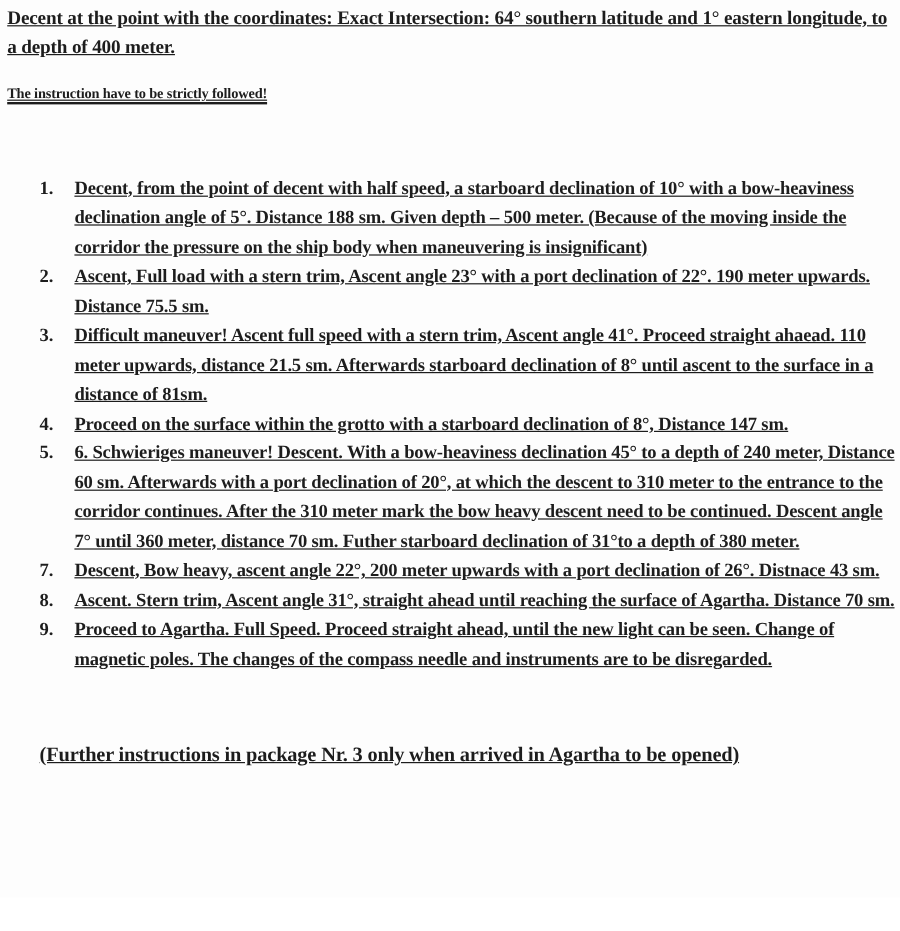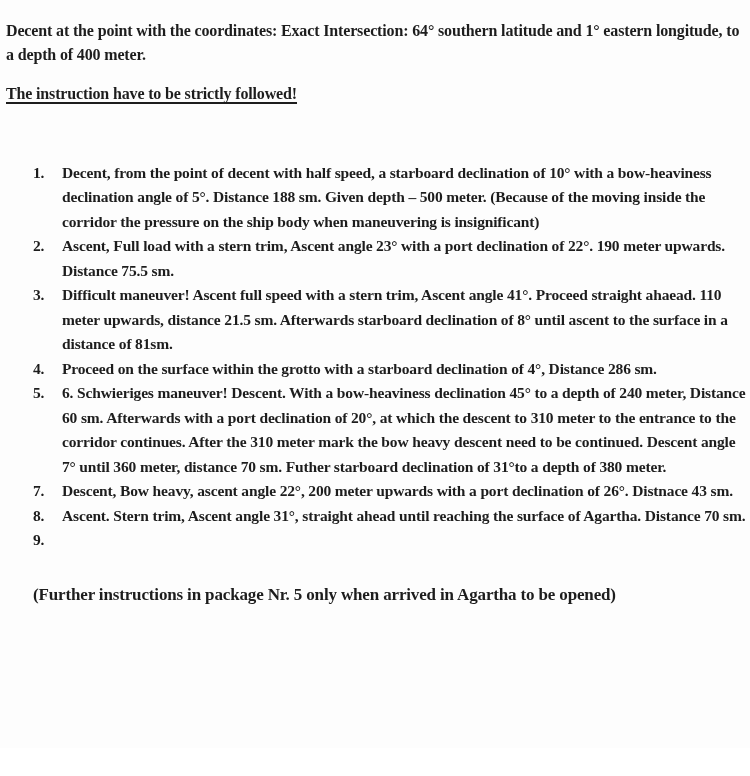--- a/index.html
+++ b/index.html
@@ -13,33 +13,34 @@
     overflow: hidden;
     font-family: "Liberation Serif", "DejaVu Serif", serif;
     font-weight: 700;
     color: #1d1d1d;
     -webkit-font-smoothing: antialiased;
   }
   .doc {
     box-sizing: border-box;
     width: 750px;
     height: 748px;
-    padding: 19px 4px 0 6px;
+    padding: 4px 4px 0 6px;
     background: #fdfdfd;
+    text-decoration: underline;
   }
   .intro {
     margin: 0;
     font-size: 16px;
     line-height: 23.5px;
     letter-spacing: -0.15px;
     max-width: 744px;
   }
   .heading {
     margin: 16px 0 0 0;
-    font-size: 16px;
+    font-size: 12px;
     line-height: 23.5px;
     letter-spacing: -0.15px;
     text-decoration: underline;
     text-decoration-thickness: 2px;
     text-underline-offset: 3px;
   }
   .list {
     list-style: none;
     margin: 55px 0 0 0;
     padding: 0;
@@ -71,22 +72,22 @@
 <div class="doc">
 
   <p class="intro">Decent at the point with the coordinates: Exact Intersection: 64° southern latitude and 1° eastern longitude, to a depth of 400 meter.</p>
 
   <p class="heading">The instruction have to be strictly followed!</p>
 
   <ol class="list">
       <li class="item"><span class="num">1.</span><span class="txt">Decent, from the point of decent with half speed, a starboard declination of 10° with a bow-heaviness declination angle of 5°. Distance 188 sm. Given depth – 500 meter. (Because of the moving inside the corridor the pressure on the ship body when maneuvering is insignificant)</span></li>
       <li class="item"><span class="num">2.</span><span class="txt">Ascent, Full load with a stern trim, Ascent angle 23° with a port declination of 22°. 190 meter upwards. Distance 75.5 sm.</span></li>
       <li class="item"><span class="num">3.</span><span class="txt">Difficult maneuver! Ascent full speed with a stern trim, Ascent angle 41°. Proceed straight ahaead. 110 meter upwards, distance 21.5 sm. Afterwards starboard declination of 8° until ascent to the surface in a distance of 81sm.</span></li>
-      <li class="item"><span class="num">4.</span><span class="txt">Proceed on the surface within the grotto with a starboard declination of 4°, Distance 286 sm.</span></li>
+      <li class="item"><span class="num">4.</span><span class="txt">Proceed on the surface within the grotto with a starboard declination of 8°, Distance 147 sm.</span></li>
       <li class="item"><span class="num">5.</span><span class="txt">6. Schwieriges maneuver! Descent. With a bow-heaviness declination 45° to a depth of 240 meter, Distance 60 sm. Afterwards with a port declination of 20°, at which the descent to 310 meter to the entrance to the corridor continues. After the 310 meter mark the bow heavy descent need to be continued. Descent angle 7° until 360 meter, distance 70 sm. Futher starboard declination of 31°to a depth of 380 meter.</span></li>
       <li class="item"><span class="num">7.</span><span class="txt">Descent, Bow heavy, ascent angle 22°, 200 meter upwards with a port declination of 26°. Distnace 43 sm.</span></li>
       <li class="item"><span class="num">8.</span><span class="txt">Ascent. Stern trim, Ascent angle 31°, straight ahead until reaching the surface of Agartha. Distance 70 sm.</span></li>
-      <li class="item"><span class="num">9.</span></li>
+      <li class="item"><span class="num">9.</span><span class="txt">Proceed to Agartha. Full Speed. Proceed straight ahead, until the new light can be seen. Change of magnetic poles. The changes of the compass needle and instruments are to be disregarded.</span></li>
     </ol>
 
-  <p class="footer-note">(Further instructions in package Nr. 5 only when arrived in Agartha to be opened)</p>
+  <p class="footer-note">(Further instructions in package Nr. 3 only when arrived in Agartha to be opened)</p>
 
 </div>
 
 </body></html>

